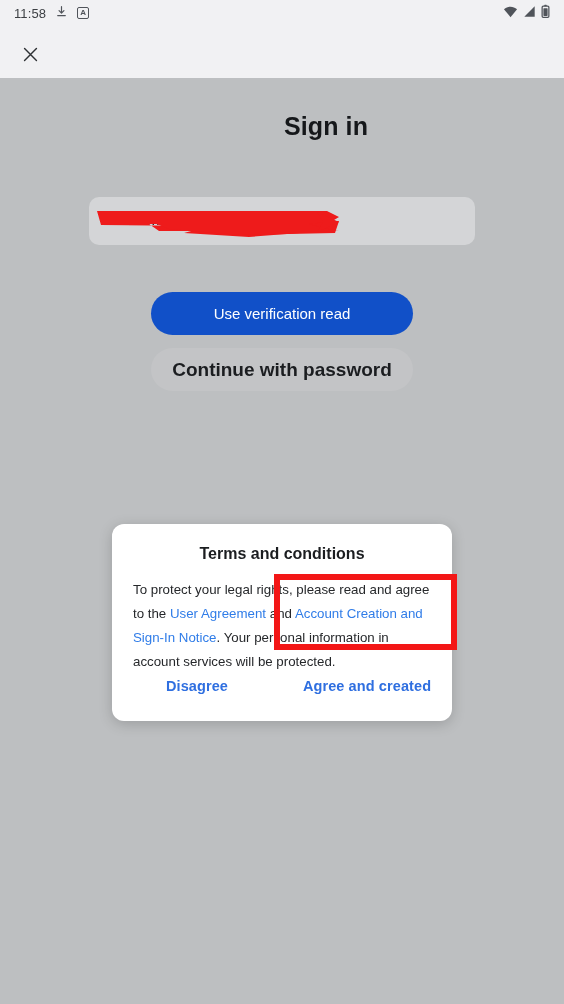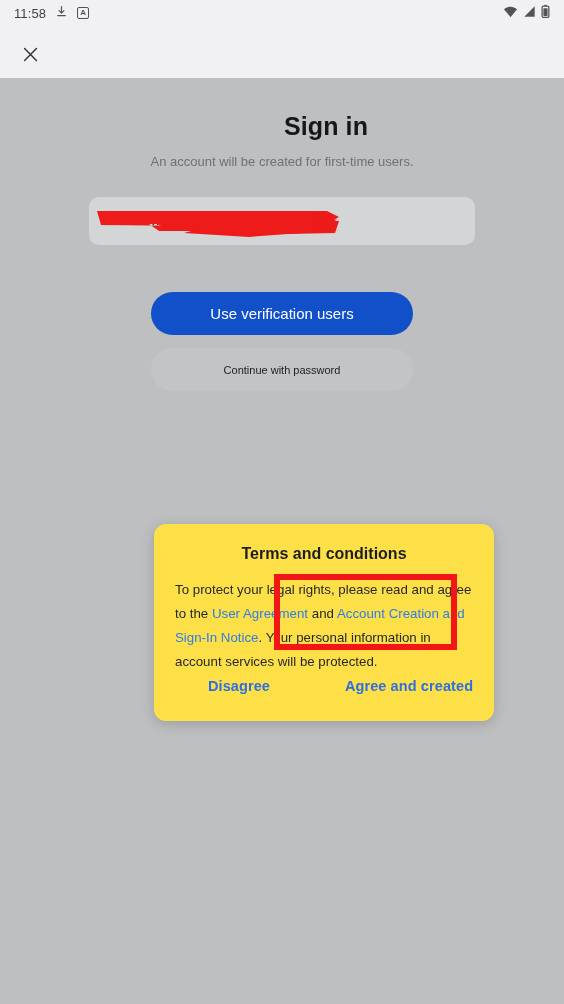--- a/index.html
+++ b/index.html
@@ -159,37 +159,37 @@
   .btn-secondary {
     position: absolute;
     left: 151px;
     top: 270px;
     width: 262px;
     height: 43px;
     background: #c3c4c6;
     color: #1b1d20;
     border: none;
     border-radius: 22px;
-    font-size: 11px;
+    font-size: 19px;
     font-family: "Liberation Sans", sans-serif;
     cursor: pointer;
+    font-weight: bold;
   }
 
   
   .dialog {
     position: absolute;
     left: 112px;
     top: 446px;
     width: 340px;
     height: 197px;
-    background: #fde047;
+    background: #ffffff;
     border-radius: 12px;
     box-shadow: 0 3px 14px rgba(0,0,0,0.18);
     box-sizing: border-box;
-    margin-left: 42px;
   }
   .dialog-title {
     margin: 0;
     padding: 21px 16px 0 16px;
     text-align: center;
     font-size: 16px;
     font-weight: bold;
     color: #1b1d20;
   }
   .dialog-body {
@@ -281,33 +281,32 @@
         <svg width="19" height="19" viewBox="0 0 24 24" aria-hidden="true">
           <path d="M4.5 4.5 19.5 19.5M19.5 4.5 4.5 19.5" stroke="#2e3134" stroke-width="1.8" stroke-linecap="round"></path>
         </svg>
       </span>
     </div>
   </div>
 
   <div class="content">
 
     <div class="page-title">Sign in</div>
-    <div class="page-subtitle">An account will be created for first-time users.</div>
 
     <div class="account-field">
       <span class="account-text">latabi             m</span>
       <svg class="redaction" viewBox="0 0 386 48" aria-hidden="true">
         <path d="M8 14 L238 14 L250 20 L240 26 L60 27 L70 34 L250 33 L160 40 L95 36 L120 29 L12 28 Z" fill="#ee1b1b"></path>
         <path d="M60 24 L250 24 L246 36 L150 38 L80 32 Z" fill="#ee1b1b"></path>
         <path d="M220 27 L246 24 L243 33 Z" fill="#ee1b1b"></path>
         <path d="M228 15 L250 25 L228 35 L234 25 Z" fill="#ee1b1b"></path>
       </svg>
     </div>
 
-    <button class="btn-primary">Use verification users</button>
+    <button class="btn-primary">Use verification read</button>
     <button class="btn-secondary">Continue with password</button>
 
     <div class="dialog">
       <h2 class="dialog-title">Terms and conditions</h2>
       <p class="dialog-body"><span>To protect your legal rights, please read and agree to the </span><a>User Agreement</a><span> and </span><a>Account Creation and Sign-In Notice</a><span>. Your personal information in account services will be protected.</span></p>
       <div class="dialog-actions">
         <button class="dlg-btn">Disagree</button>
         <button class="dlg-btn">Agree and created</button>
       </div>
     </div>

